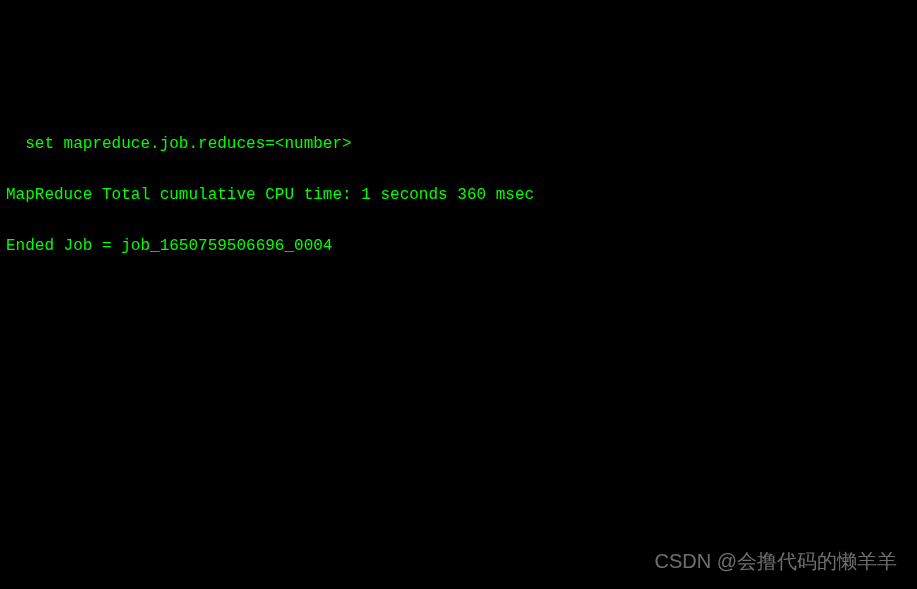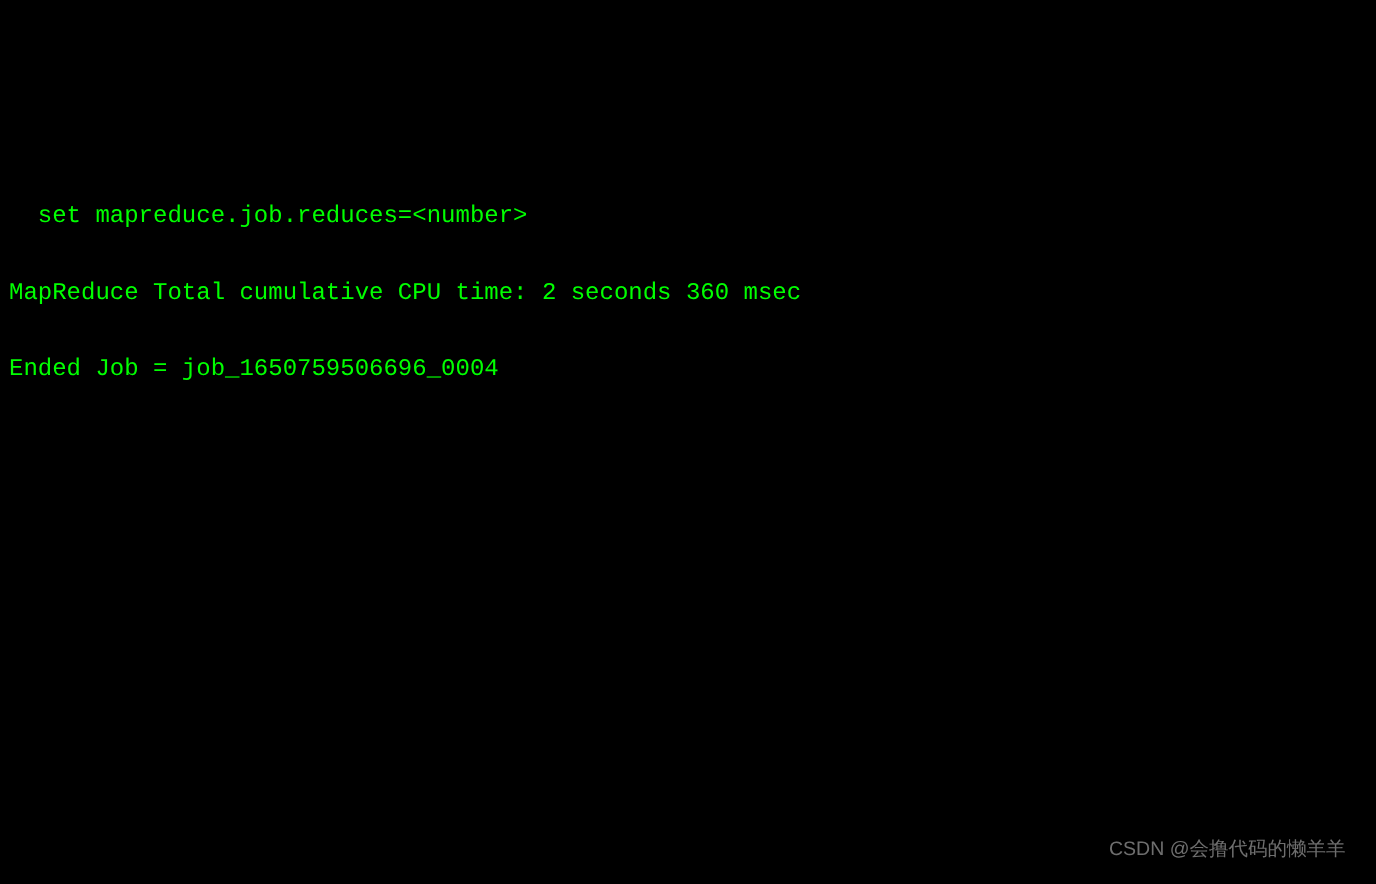--- a/index.html
+++ b/index.html
@@ -23,33 +23,33 @@
     }
     .terminal-line {
       display: block;
     }
     .watermark {
       position: absolute;
       bottom: 12px;
       right: 20px;
       color: rgba(200, 200, 200, 0.55);
       font-family: Arial, sans-serif;
-      font-size: 13px;
+      font-size: 20px;
       white-space: nowrap;
       pointer-events: none;
     }
   </style>
 </head>
 <body>
 
 
 
 <div>
 <span class="terminal-line">  set mapreduce.job.reduces=&lt;number&gt;</span>
-<span class="terminal-line">MapReduce Total cumulative CPU time: 2 seconds 360 msec</span>
+<span class="terminal-line">MapReduce Total cumulative CPU time: 1 seconds 360 msec</span>
 <span class="terminal-line">Ended Job = job_1650759506696_0004</span>
 
 
 
 
 
 
 </div>
 
 <div class="watermark">CSDN @会撸代码的懒羊羊</div>

